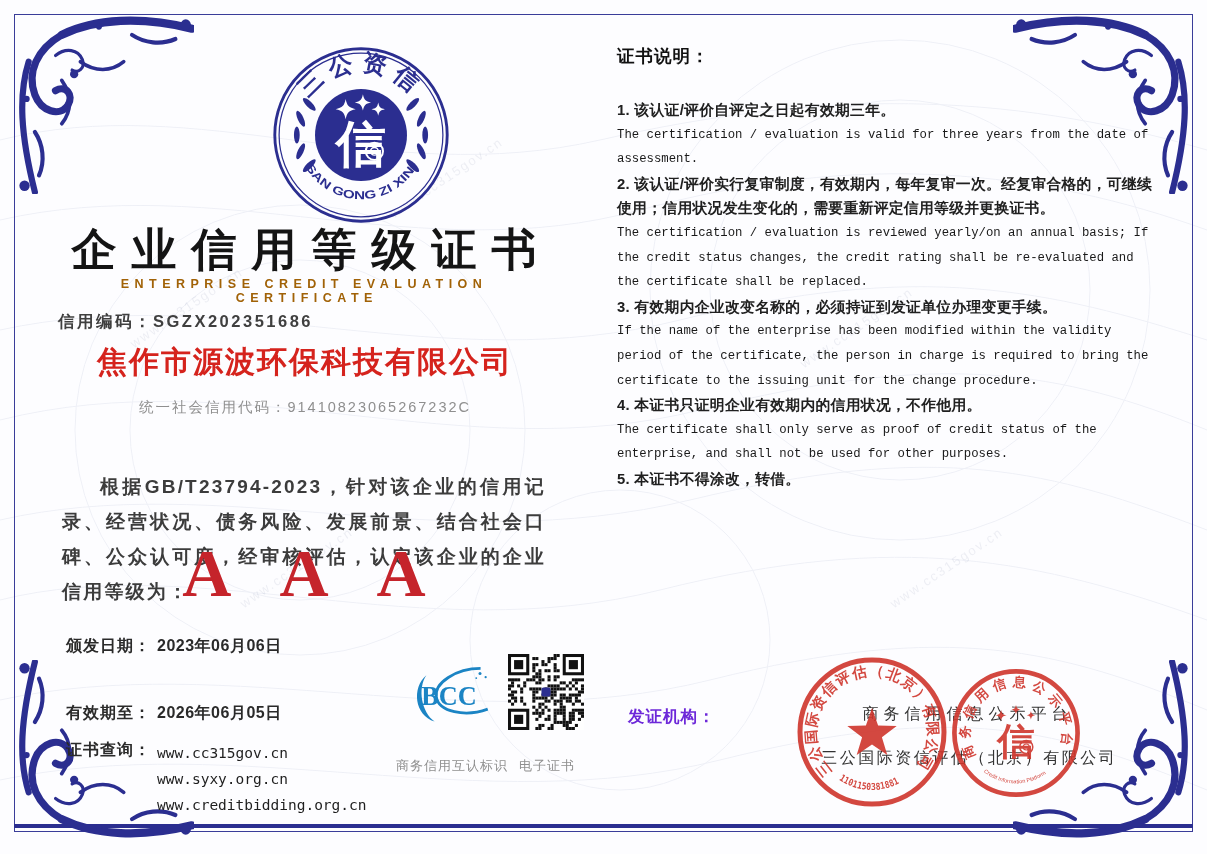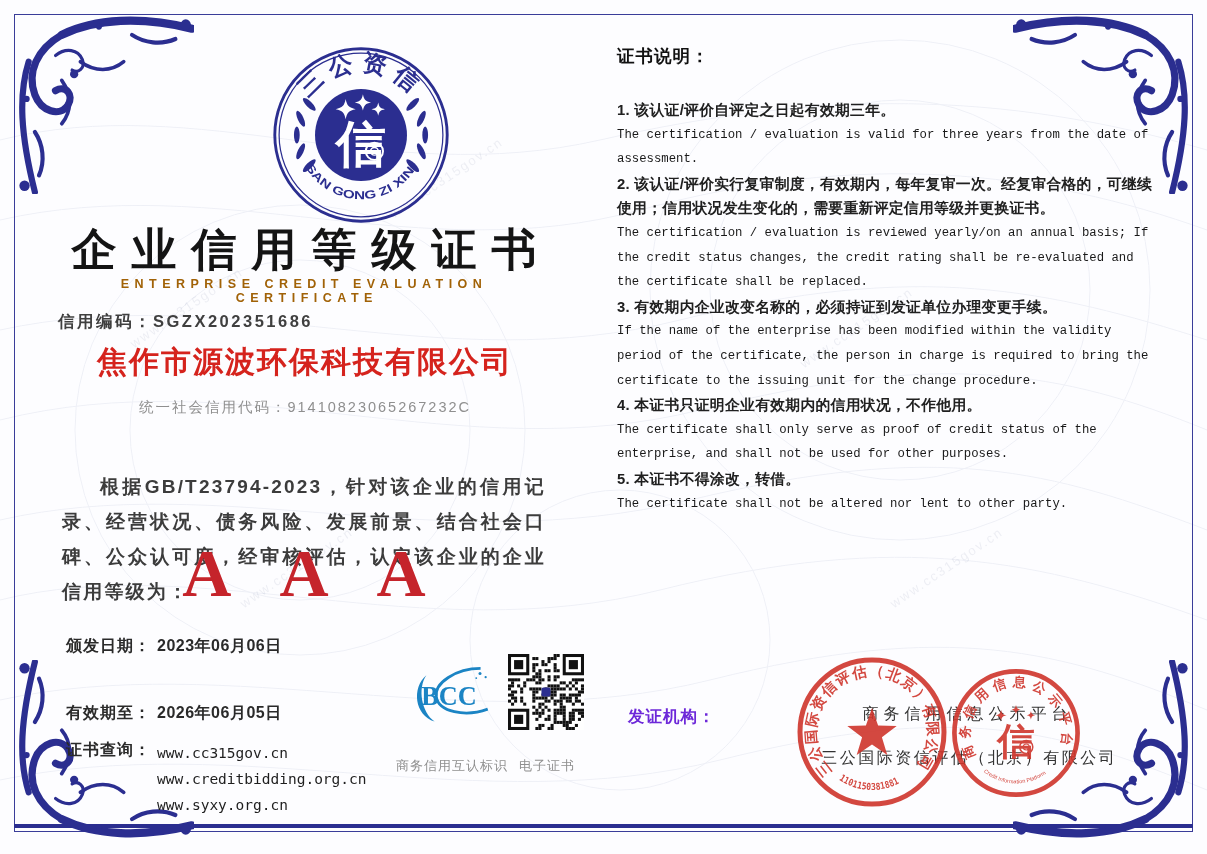--- a/index.html
+++ b/index.html
@@ -207,22 +207,22 @@
       <span class="val">2023年06月06日</span>
     </div>
     <div class="meta-row row-valid">
       <span class="lab">有效期至：</span>
       <span class="val">2026年06月05日</span>
     </div>
     <div class="meta-row row-query">
       <span class="lab">证书查询：</span>
       <div class="url-list">
         <div>www.cc315gov.cn</div>
+        <div>www.syxy.org.cn</div>
         <div>www.creditbidding.org.cn</div>
-        <div>www.syxy.org.cn</div>
       </div>
     </div>
 
     <div class="bcc-box">
       <svg width="94" height="62" viewBox="0 0 100 66">
         <g transform="rotate(-10 50 33)">
           <path d="M88,11 A40,23 0 1 0 88,55" fill="none" stroke="#1b84c4" stroke-width="3"></path>
           <path d="M30,8 C12,18 10,48 30,58 C18,46 18,20 30,8 Z" fill="#1b84c4"></path>
         </g>
         <text x="50" y="44" text-anchor="middle" font-size="28" font-weight="700" font-family="Liberation Serif,serif" fill="#1b84c4">BCC</text>
@@ -462,21 +462,20 @@
     <div>
       <div class="note-cn">3. 有效期内企业改变名称的，必须持证到发证单位办理变更手续。</div>
       <div class="note-en">If the name of the enterprise has been modified within the validity period of the certificate, the person in charge is required to bring the certificate to the issuing unit for the change procedure.</div>
     </div>
     <div>
       <div class="note-cn">4. 本证书只证明企业有效期内的信用状况，不作他用。</div>
       <div class="note-en">The certificate shall only serve as proof of credit status of the enterprise, and shall not be used for other purposes.</div>
     </div>
     <div>
       <div class="note-cn">5. 本证书不得涂改，转借。</div>
-      <div class="note-en">The certificate shall not be altered nor lent to other party.</div>
     </div>
   </div>
 
   <div class="issuer-label">发证机构：</div>
   <div class="issuer-platform">
     <span>商务信用信息公示平台</span>
   </div>
   <div class="issuer-company">
     <span>三公国际资信评估（北京）有限公司</span>
   </div>

